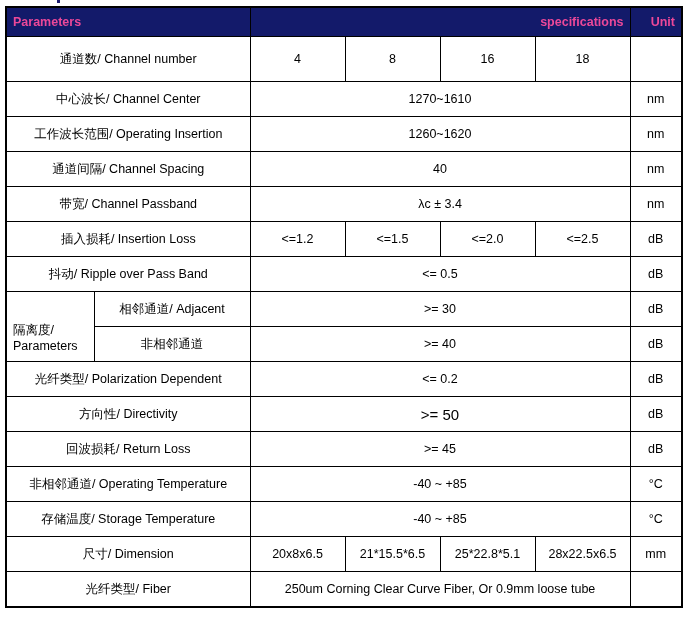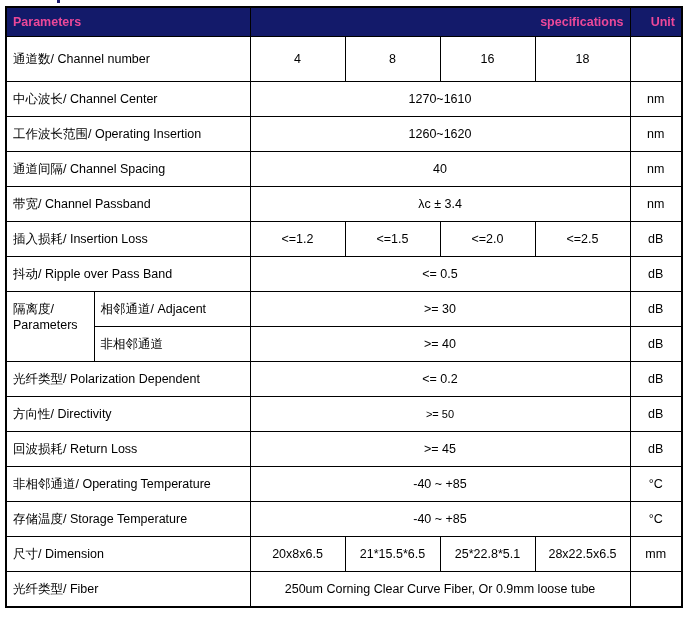--- a/index.html
+++ b/index.html
@@ -60,39 +60,39 @@
   }
   thead th + th {
     border-left: 1px solid #ffffff;
   }
   th.param-h {
     text-align: left;
     padding-left: 9px;
   }
   th.spec-h, th.unit-h { text-align: right; }
   td.label {
-    text-align: left;
+    text-align: center;
     padding-left: 9px;
   }
   td.val, td.unit {
     text-align: center;
   }
   tr.h46 td { height: 44px; }
   tr.h36 td { height: 34px; }
   td.iso-group {
     vertical-align: middle;
     padding-left: 9px;
   }
   td.iso-group .iso-lines {
     display: flex;
     flex-direction: column;
-    justify-content: flex-start;
+    justify-content: flex-end;
     height: 52px;
   }
-  td.spec-lg { font-size: 11px; margin-top: 8px; }
+  td.spec-lg { font-size: 15px; margin-top: 8px; }
 </style>
 </head>
 <body>
 
 <div class="page">
 
   <div class="crop-fragment">
       <span class="mark"></span>
     </div>
 

